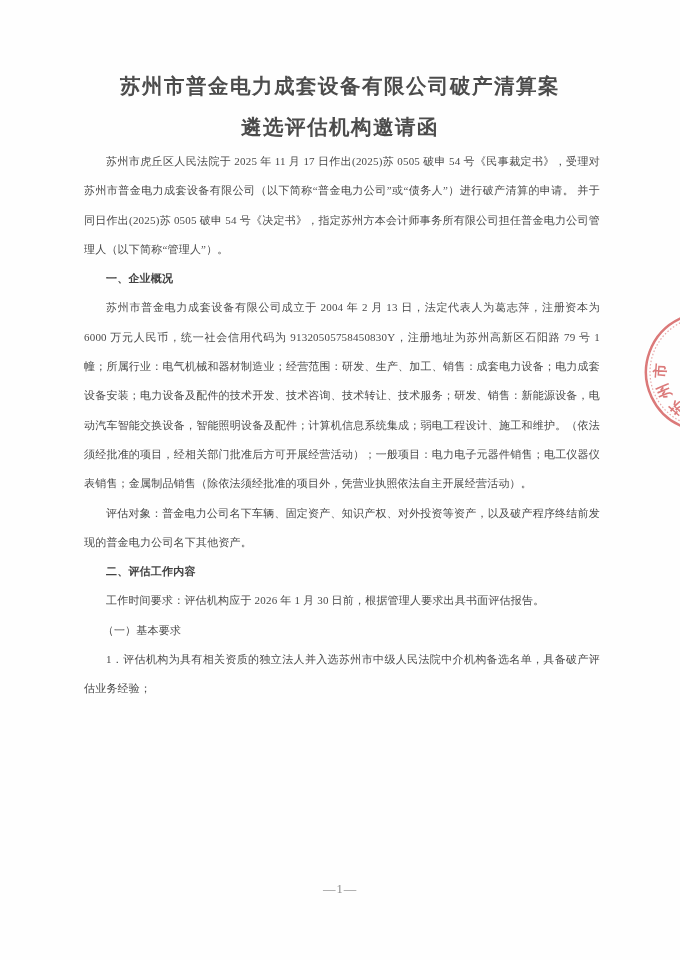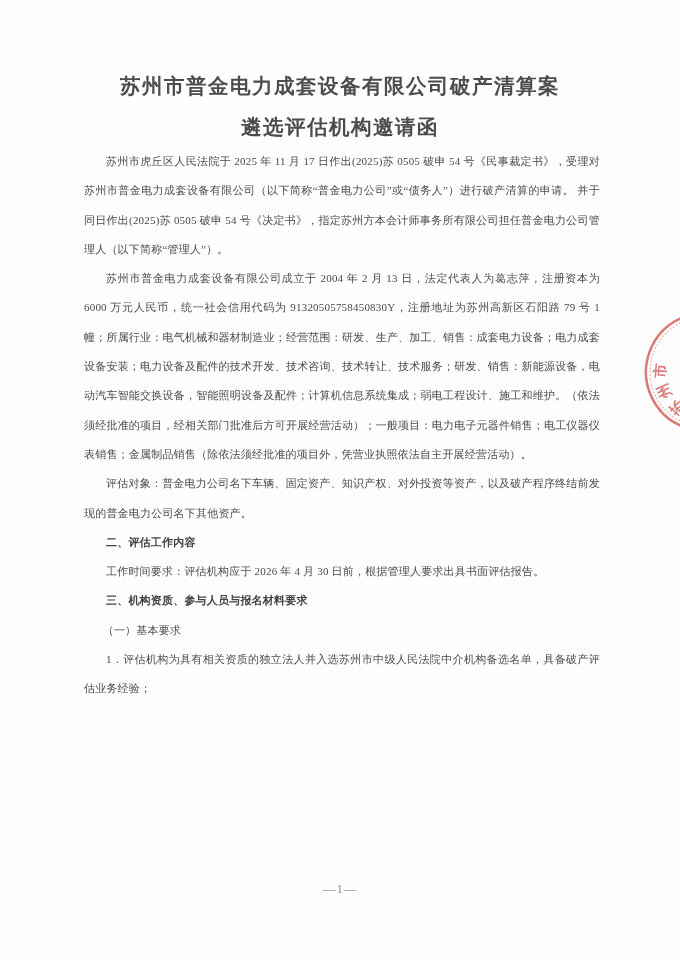--- a/index.html
+++ b/index.html
@@ -84,25 +84,25 @@
 
 <div class="sheet">
 
   <div class="title-block">
     <div class="title-line">苏州市普金电力成套设备有限公司破产清算案</div>
     <div class="title-line">遴选评估机构邀请函</div>
   </div>
 
   <div class="body-block" id="paragraphs">
       <div class="para">苏州市虎丘区人民法院于 2025 年 11 月 17 日作出(2025)苏 0505 破申 54 号《民事裁定书》，受理对苏州市普金电力成套设备有限公司（以下简称“普金电力公司”或“债务人”）进行破产清算的申请。 并于同日作出(2025)苏 0505 破申 54 号《决定书》，指定苏州方本会计师事务所有限公司担任普金电力公司管理人（以下简称“管理人”）。</div>
+      <div class="para heading">一、企业概况</div>
       <div class="para">苏州市普金电力成套设备有限公司成立于 2004 年 2 月 13 日，法定代表人为葛志萍，注册资本为 6000 万元人民币，统一社会信用代码为 91320505758450830Y，注册地址为苏州高新区石阳路 79 号 1 幢；所属行业：电气机械和器材制造业；经营范围：研发、生产、加工、销售：成套电力设备；电力成套设备安装；电力设备及配件的技术开发、技术咨询、技术转让、技术服务；研发、销售：新能源设备，电动汽车智能交换设备，智能照明设备及配件；计算机信息系统集成；弱电工程设计、施工和维护。（依法须经批准的项目，经相关部门批准后方可开展经营活动）；一般项目：电力电子元器件销售；电工仪器仪表销售；金属制品销售（除依法须经批准的项目外，凭营业执照依法自主开展经营活动）。</div>
       <div class="para">评估对象：普金电力公司名下车辆、固定资产、知识产权、对外投资等资产，以及破产程序终结前发现的普金电力公司名下其他资产。</div>
       <div class="para heading">二、评估工作内容</div>
-      <div class="para">工作时间要求：评估机构应于 2026 年 4 月 30 日前，根据管理人要求出具书面评估报告。</div>
-      <div class="para heading">三、机构资质、参与人员与报名材料要求</div>
+      <div class="para">工作时间要求：评估机构应于 2026 年 1 月 30 日前，根据管理人要求出具书面评估报告。</div>
       <div class="para subheading">（一）基本要求</div>
       <div class="para">1．评估机构为具有相关资质的独立法人并入选苏州市中级人民法院中介机构备选名单，具备破产评估业务经验；</div>
     </div>
 
   <div class="seal">
     <svg width="140" height="140" viewBox="0 0 140 140">
       <circle cx="70" cy="70" r="59" fill="none" stroke="#d45d5d" stroke-width="2.5"></circle>
       <circle cx="70" cy="70" r="55" fill="none" stroke="#d45d5d" stroke-width="1.2" opacity="0.65" stroke-dasharray="1.5 2"></circle>
       <defs>
         <path id="seal-name-path" d="M 39.4 95.7 A 40 40 0 1 1 100.6 95.7" fill="none"></path>

